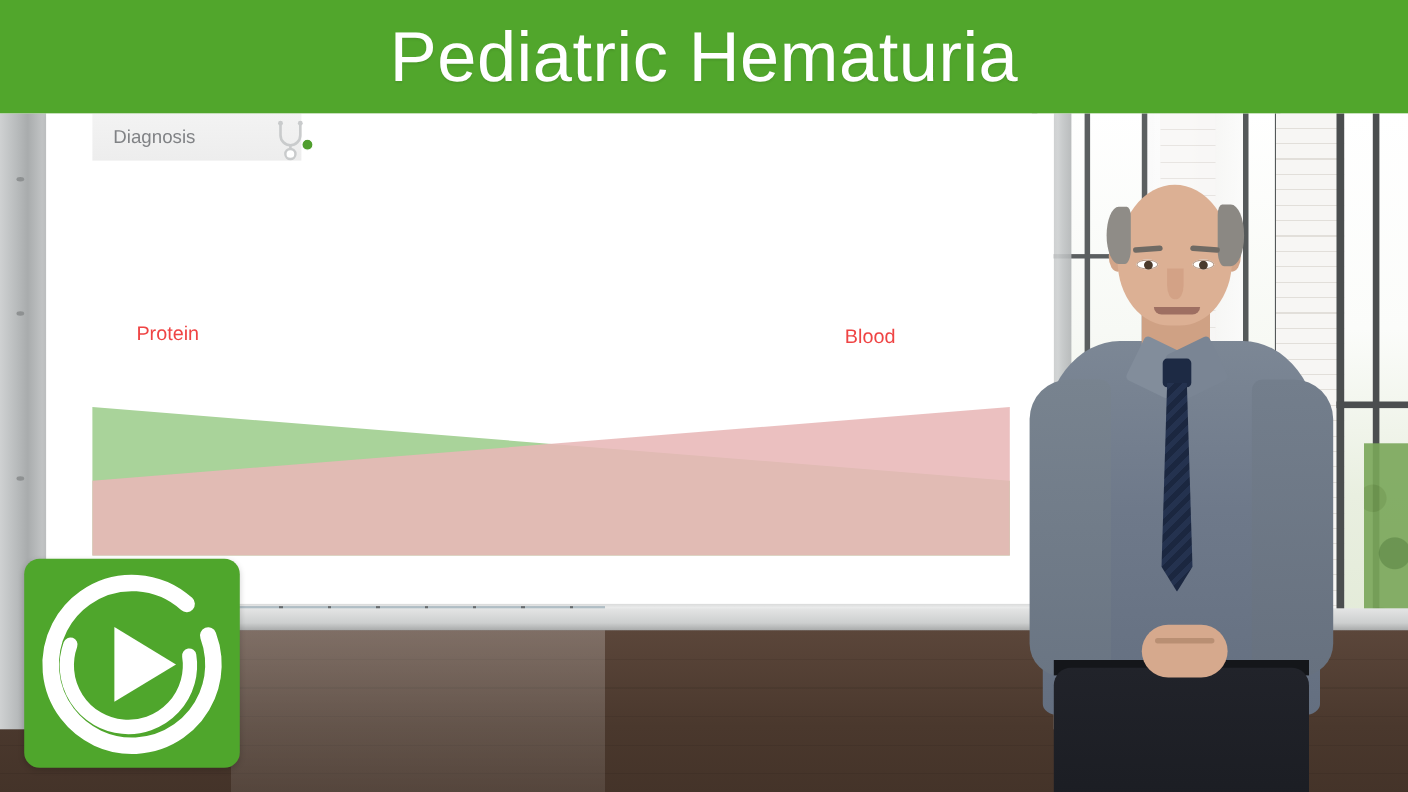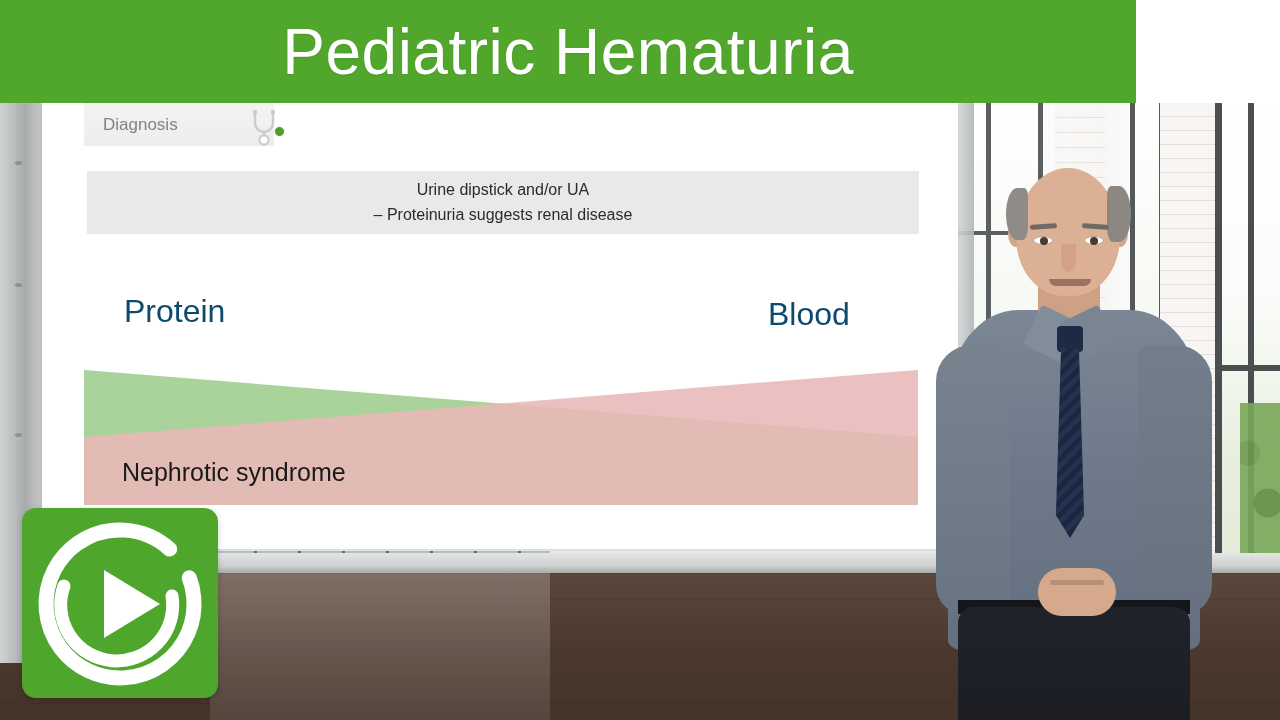--- a/index.html
+++ b/index.html
@@ -110,21 +110,21 @@
     opacity:.85;
   }
   .glasswall{
     position:absolute; left:210px; top:448px; width:340px; height:30px;
     background:repeating-linear-gradient(90deg, #3c4449 0 3px, #9fb3bd 3px 44px);
     opacity:.75;
   }
 
   
   #titlebar{
-    position:absolute; left:0; top:0; width:1136px; height:103px;
+    position:absolute; left:0; top:0; width:1280px; height:103px;
     background:#51a62c; z-index:40;
     display:flex; align-items:center; justify-content:center;
   }
   #title{
     color:#ffffff; font-size:64px; line-height:1; font-weight:400;
     letter-spacing:.5px; white-space:nowrap;
     text-shadow:0 1px 2px rgba(0,0,0,.08);
   }
 
   
@@ -149,21 +149,21 @@
     background:#4f9e2d; border:1px solid #ffffff;
   }
 
   #infobox{
     position:absolute; left:45px; top:68px; width:832px; height:63px;
     background:#e9e9e9;
     display:flex; flex-direction:column; align-items:center; justify-content:center;
   }
   #infobox .line{ font-size:16px; color:#2b2b2b; line-height:1.55; }
 
-  .axis-label{ position:absolute; font-size:32px; color:#0c4a6e; }
+  .axis-label{ position:absolute; font-size:18px; color:#ef4444; }
   #lbl-protein{ left:82px; top:190px; }
   #lbl-blood{ left:726px; top:193px; }
 
   #diagram{ position:absolute; left:0px; top:0px; width:916px; height:446px; }
 
   .syn-label{ position:absolute; font-size:25px; color:#1a1a1a; white-space:nowrap; }
   #lbl-nephrotic{ left:80px; top:355px; }
   #lbl-nephritic{ left:535px; top:355px; }
 
   
@@ -328,36 +328,31 @@
 
   <svg id="stetho" viewBox="0 0 40 40">
     <path d="M10 5 V16 a9 9 0 0 0 18 0 V5" fill="none" stroke="#c9cbcc" stroke-width="2.4" stroke-linecap="round"></path>
     <circle cx="10" cy="5" r="2.2" fill="#c9cbcc"></circle>
     <circle cx="28" cy="5" r="2.2" fill="#c9cbcc"></circle>
     <path d="M19 25 V30" fill="none" stroke="#c9cbcc" stroke-width="2.4" stroke-linecap="round"></path>
     <circle cx="19" cy="33" r="4.6" fill="#ffffff" stroke="#c9cbcc" stroke-width="2.2"></circle>
   </svg>
   <div id="dot-badge"></div>
 
-  <div id="infobox">
-    <div class="line">Urine dipstick and/or UA</div>
-    <div class="line">– Proteinuria suggests renal disease</div>
-  </div>
 
   <div class="axis-label" id="lbl-protein">Protein</div>
   <div class="axis-label" id="lbl-blood">Blood</div>
 
   <svg id="diagram" viewBox="0 0 916 446">
 
     <polygon points="42,267 876,334 876,402 42,402" fill="#a9d39a"></polygon>
 
     <polygon points="42,334 876,267 876,402 42,402" fill="#e8b7b7" fill-opacity="0.88"></polygon>
   </svg>
 
-  <div class="syn-label" id="lbl-nephrotic">Nephrotic syndrome</div>
 </div>
 
 <div id="titlebar">
   <div id="title">Pediatric Hematuria</div>
 </div>
 
 <div id="logo">
   <svg viewBox="0 0 196 190" width="196" height="190">
 
     <path d="M98 22 a74 74 0 1 0 0.1 0 Z" fill="none" stroke="#ffffff" stroke-width="15" stroke-linecap="round" stroke-dasharray="330 35" transform="rotate(-35 98 96)"></path>

